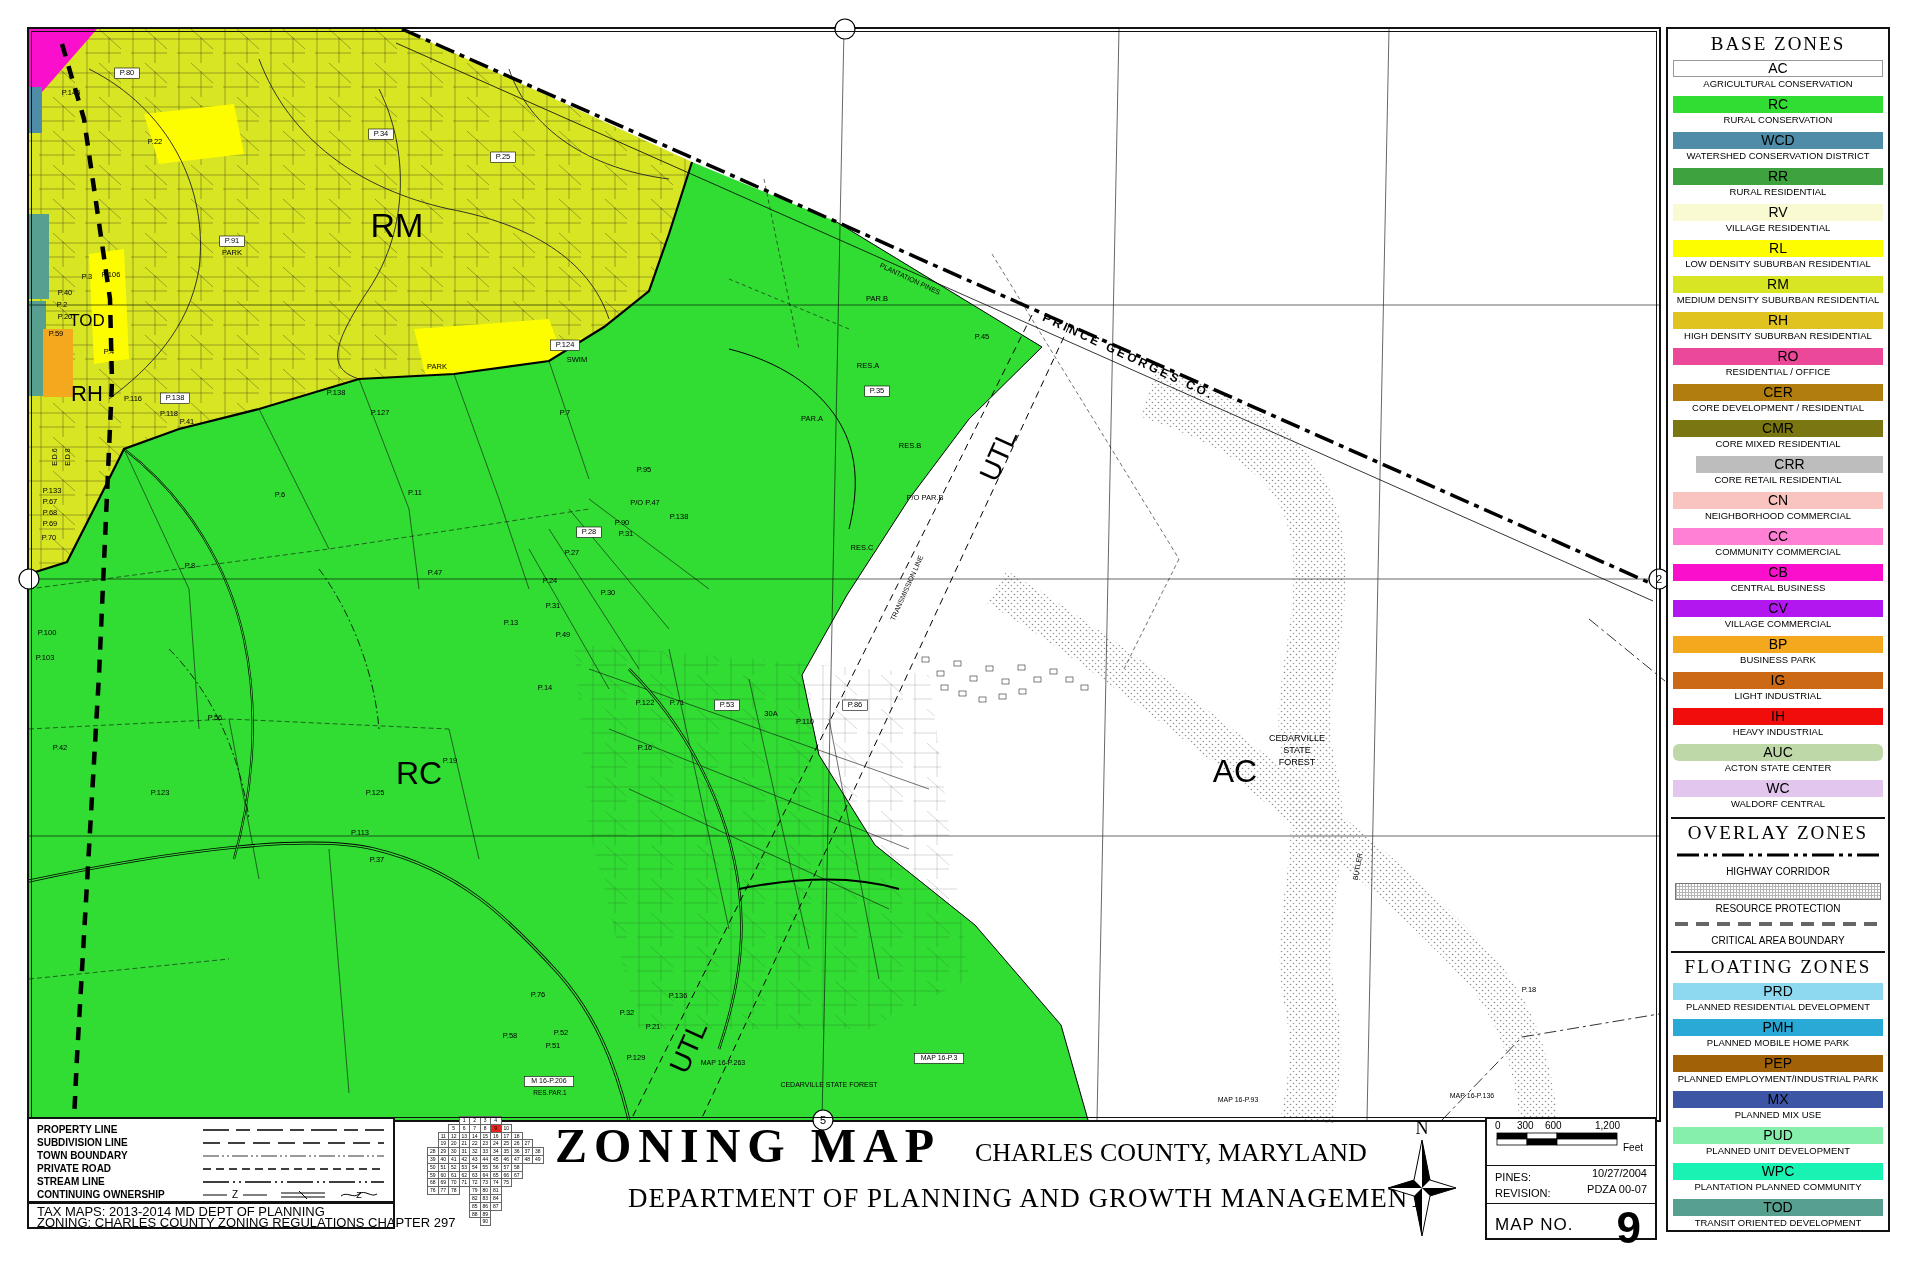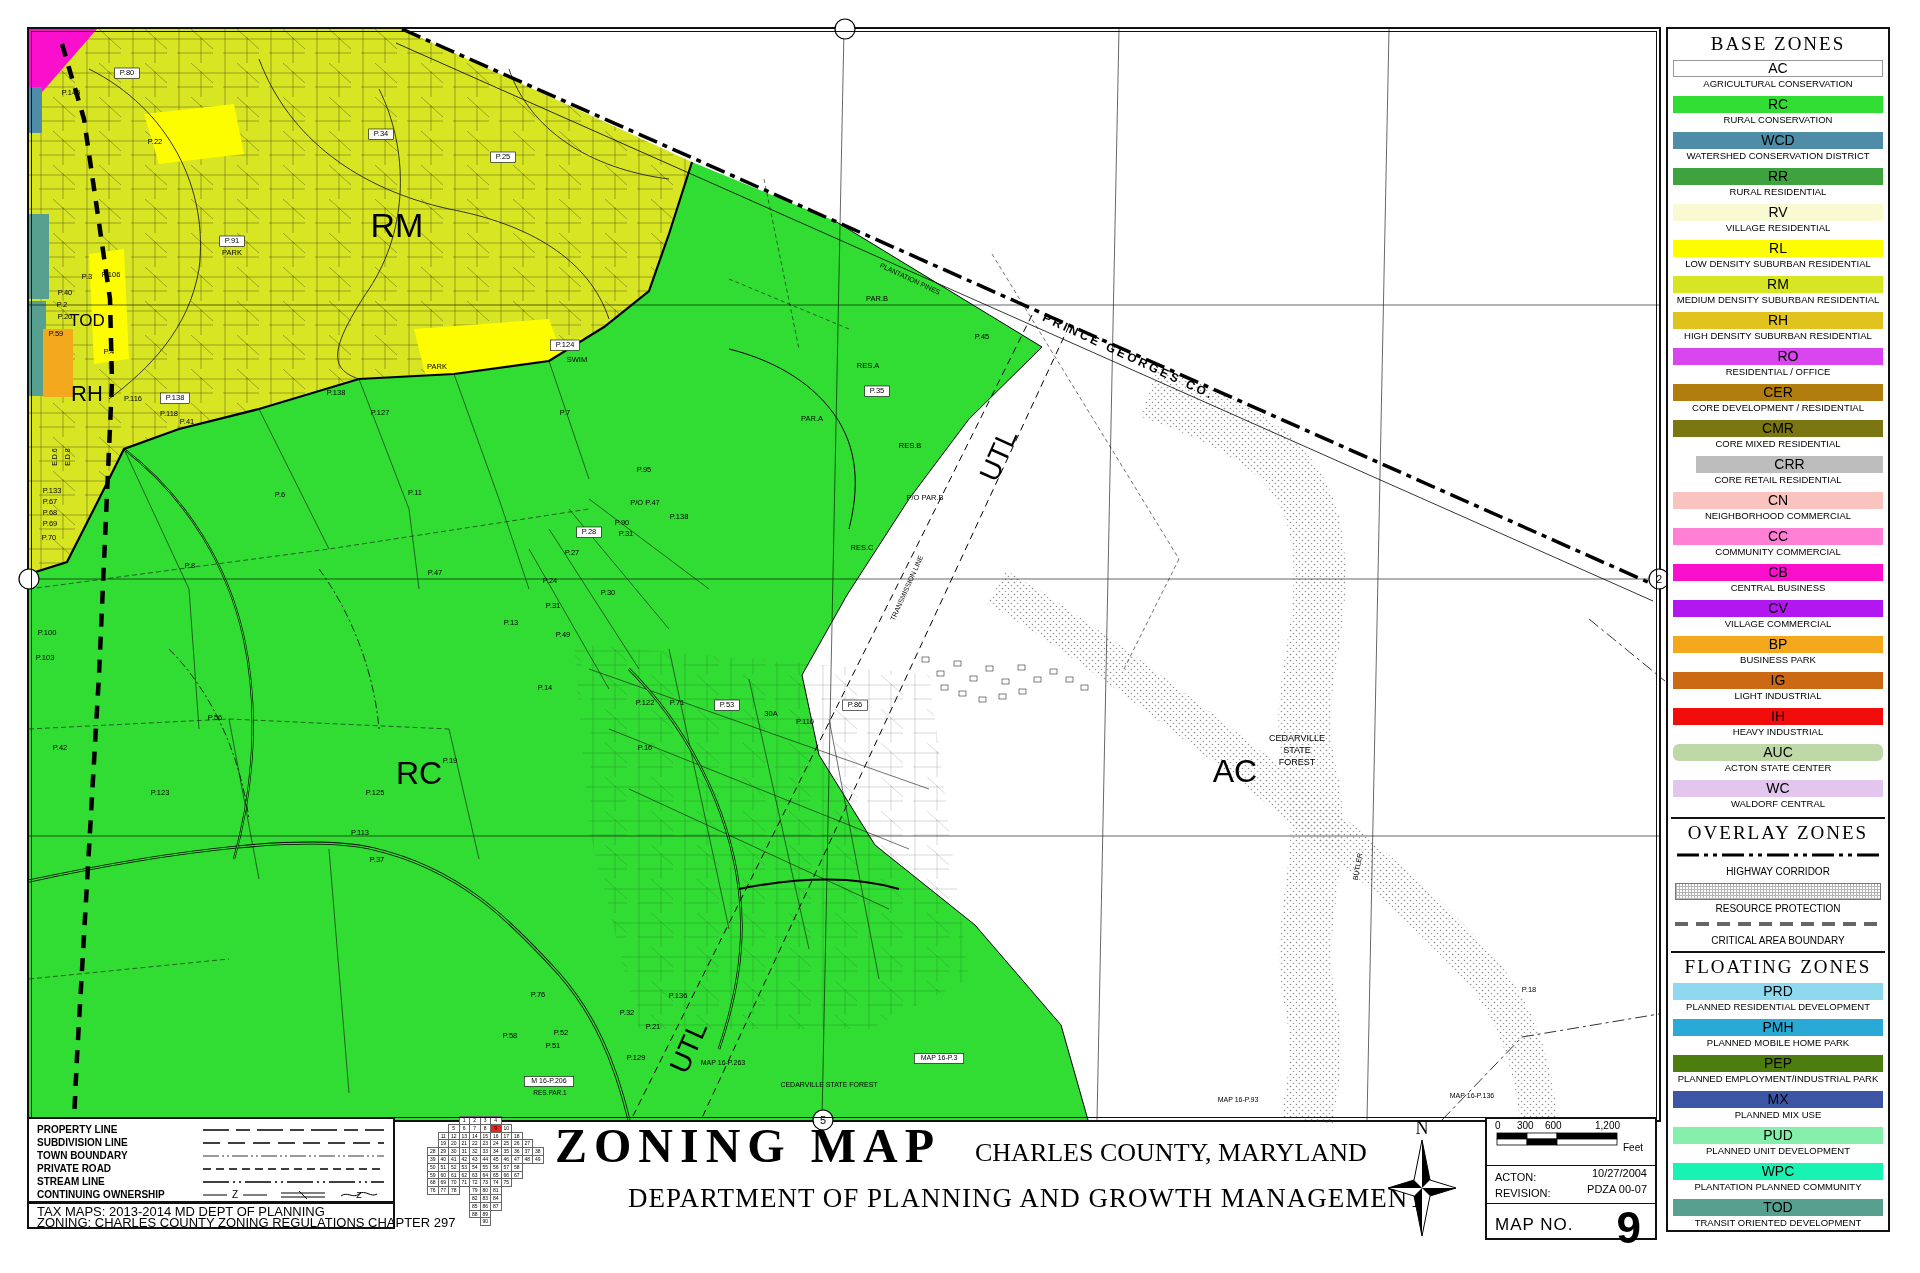--- a/index.html
+++ b/index.html
@@ -325,21 +325,21 @@
       </div>
       <div class="zentry">
         <div class="zbar" style="background: rgb(215, 229, 35);">RM</div>
         <div class="zlabel">MEDIUM DENSITY SUBURBAN RESIDENTIAL</div>
       </div>
       <div class="zentry">
         <div class="zbar" style="background: rgb(224, 195, 30);">RH</div>
         <div class="zlabel">HIGH DENSITY SUBURBAN RESIDENTIAL</div>
       </div>
       <div class="zentry">
-        <div class="zbar" style="background: #d946ef; padding-left: 20px;">RO</div>
+        <div class="zbar" style="background: #ec4899; padding-left: 20px;">RO</div>
         <div class="zlabel">RESIDENTIAL / OFFICE</div>
       </div>
       <div class="zentry">
         <div class="zbar" style="background: rgb(176, 125, 14);">CER</div>
         <div class="zlabel">CORE DEVELOPMENT / RESIDENTIAL</div>
       </div>
       <div class="zentry">
         <div class="zbar" style="background: rgb(122, 119, 18);">CMR</div>
         <div class="zlabel">CORE MIXED RESIDENTIAL</div>
       </div>
@@ -401,21 +401,21 @@
   <div id="floating-list">
       <div class="zentry">
         <div class="zbar" style="background: rgb(142, 217, 240);">PRD</div>
         <div class="zlabel">PLANNED RESIDENTIAL DEVELOPMENT</div>
       </div>
       <div class="zentry">
         <div class="zbar" style="background: rgb(41, 169, 214);">PMH</div>
         <div class="zlabel">PLANNED MOBILE HOME PARK</div>
       </div>
       <div class="zentry">
-        <div class="zbar" style="background: #4d7c0f;">PEP</div>
+        <div class="zbar" style="background: #a16207;">PEP</div>
         <div class="zlabel">PLANNED EMPLOYMENT/INDUSTRIAL PARK</div>
       </div>
       <div class="zentry">
         <div class="zbar" style="background: rgb(60, 86, 165);">MX</div>
         <div class="zlabel">PLANNED MIX USE</div>
       </div>
       <div class="zentry">
         <div class="zbar" style="background: #86efac;">PUD</div>
         <div class="zlabel">PLANNED UNIT DEVELOPMENT</div>
       </div>
@@ -598,21 +598,21 @@
       <rect x="40" y="14" width="30" height="6" fill="#fff"></rect>
       <rect x="70" y="14" width="60" height="6" fill="#000"></rect>
       <rect x="10" y="20" width="30" height="6" fill="#fff"></rect>
       <rect x="40" y="20" width="30" height="6" fill="#000"></rect>
       <rect x="70" y="20" width="60" height="6" fill="#fff"></rect>
     </g>
     <text x="136" y="32" font-size="10" id="tfeet">Feet</text>
   </svg>
   <div style="border-top:1.5px solid #111;"></div>
   <div class="sc-row" style="top:48px;left:8px;">
-    <span class="dr-label">ACTON:</span>
+    <span class="dr-label">PINES:</span>
     <span class="dr-value">10/27/2004</span>
   </div>
   <div class="sc-row" style="top:64px;left:8px;">
     <span class="dr-label">REVISION:</span>
     <span class="dr-value">PDZA 00-07</span>
   </div>
   <div class="sc-row" style="top:84px;left:0;right:0;border-top:1.5px solid #111;"></div>
   <div class="sc-row" style="top:96px;left:8px;">
     <span id="map-no-label">MAP NO.</span>
     <span id="map-no-value">9</span>

